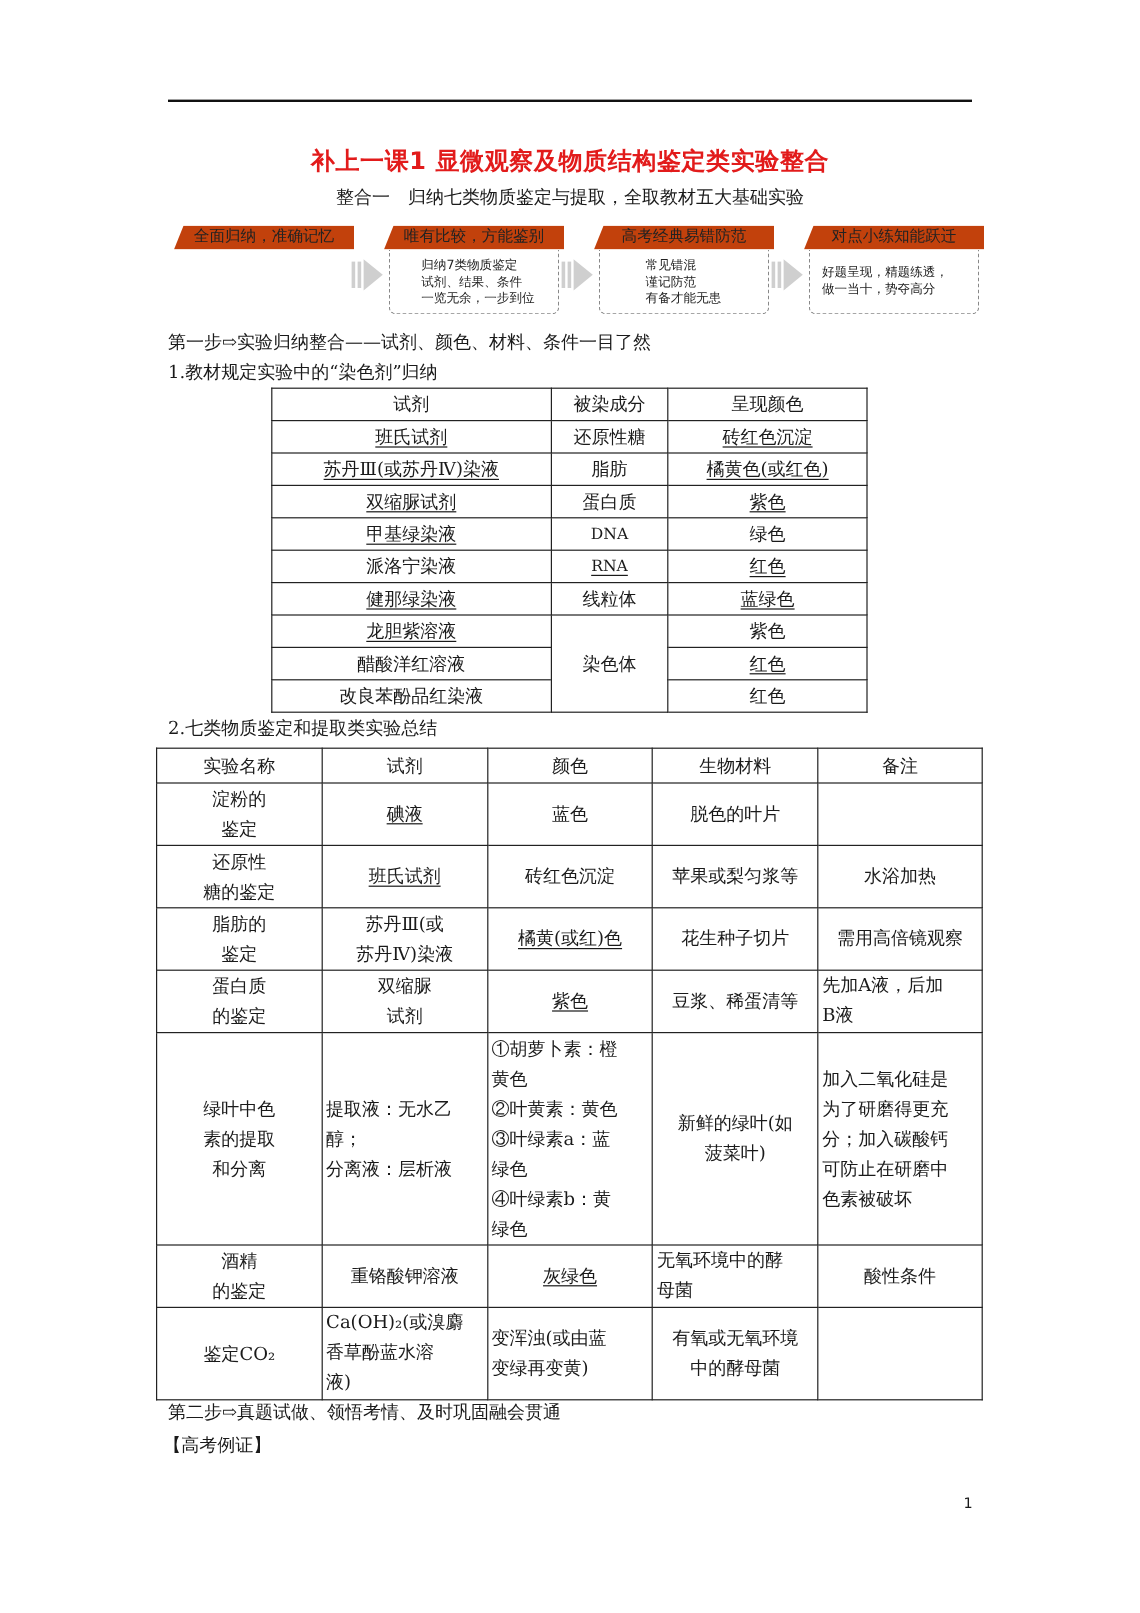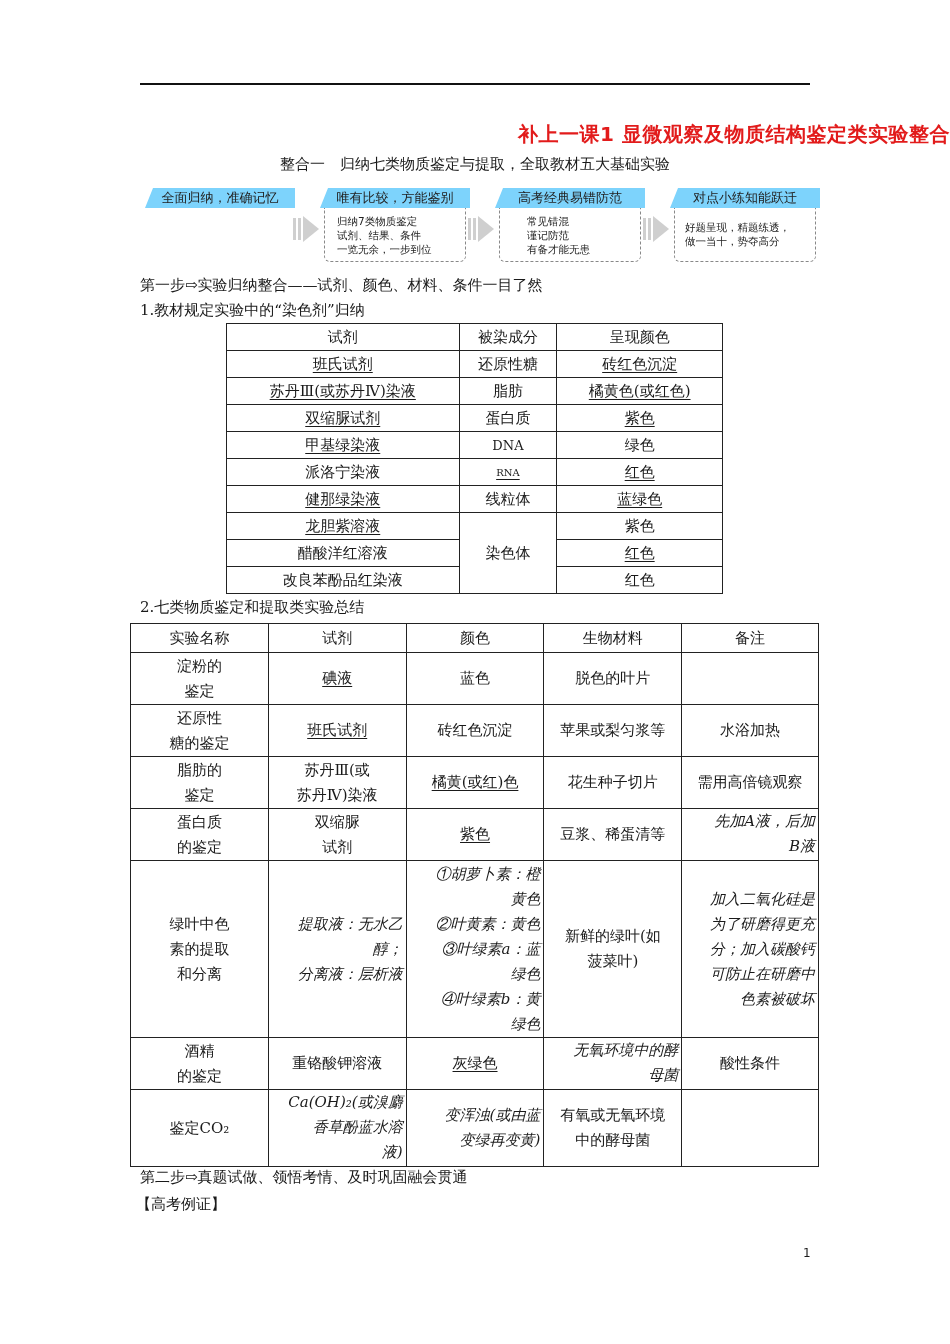--- a/index.html
+++ b/index.html
@@ -1,77 +1,77 @@
 <!DOCTYPE html>
 <html><head>
 <meta charset="utf-8">
 <style>
   html, body { margin:0; padding:0; background:#ffffff; }
   body { width:950px; height:1344px; position:relative; overflow:hidden;
          font-family:"DejaVu Serif","Liberation Serif",serif; color:#1a1a1a; }
   .top-rule { position:absolute; left:140px; top:83px; width:670px; height:2px; background:#111; }
-  .title { position:absolute; left:0; width:950px; top:121px; text-align:right;
+  .title { position:absolute; left:0; width:950px; top:121px; text-align:center;
            font-family:"DejaVu Sans","Liberation Sans",sans-serif; font-weight:bold;
            color:#e21b1b; font-size:20px; letter-spacing:0.5px; }
   .subtitle { position:absolute; left:0; width:950px; top:155px; text-align:center; font-size:15px; }
   .banner { position:absolute; left:145px; top:188px; width:660px; height:78px; }
   .bbox { position:absolute; top:0; width:152px; height:76px; }
-  .bhead { position:absolute; left:0; top:0; width:150px; height:20px; background:#7dd3fc;
+  .bhead { position:absolute; left:0; top:0; width:150px; height:20px; background:#c2410c;
            font-family:"DejaVu Sans","Liberation Sans",sans-serif; font-size:13px; line-height:20px;
            text-align:center; color:#222; clip-path:polygon(8px 0,100% 0,100% 100%,0 100%); }
   .bbody { position:absolute; left:4px; top:20px; width:142px; height:54px;
            border:1px dashed #888; border-top:none; border-radius:0 0 6px 6px;
            font-family:"DejaVu Sans","Liberation Sans",sans-serif; font-size:10.5px; line-height:14px;
            padding-top:6px; box-sizing:border-box; color:#222; }
   .bbody div { white-space:nowrap; }
   .arrow { position:absolute; top:28px; width:28px; height:26px; }
   .arrow .bar1 { position:absolute; left:0; top:2px; width:3px; height:22px; background:#cfcfcf; }
   .arrow .bar2 { position:absolute; left:5px; top:2px; width:3px; height:22px; background:#cfcfcf; }
   .arrow .tri { position:absolute; left:10px; top:0; width:0; height:0;
                 border-top:13px solid transparent; border-bottom:13px solid transparent; border-left:16px solid #cfcfcf; }
   .line { position:absolute; left:140px; font-size:15px; white-space:nowrap; }
   table { border-collapse:collapse; position:absolute; font-size:15px; }
   td { border:1px solid #222; text-align:center; vertical-align:middle; padding:0 3px; line-height:25px; }
   .u { text-decoration:underline; text-underline-offset:3px; }
   .t1 td { height:26px; }
-  .left { text-align:right;font-style:italic; }
+  .left { text-align:left; }
   .pageno { position:absolute; left:803px; top:1246px; font-family:"DejaVu Sans","Liberation Sans",sans-serif; font-size:12px; }
 </style>
 </head>
 <body>
 
 <div class="top-rule"></div>
 <div class="title">补上一课1  显微观察及物质结构鉴定类实验整合</div>
 <div class="subtitle">整合一　归纳七类物质鉴定与提取，全取教材五大基础实验</div>
 
 <div class="banner">
   <div class="bbox" style="left:0">
     <div class="bhead">全面归纳，准确记忆</div>
   </div>
   <div class="arrow" style="left:148px">
       <div class="bar1"></div>
       <div class="bar2"></div>
       <div class="tri"></div>
     </div>
   <div class="bbox" style="left:175px">
     <div class="bhead">唯有比较，方能鉴别</div>
-    <div class="bbody" style="padding-left:12px">
+    <div class="bbody" style="padding-left:26px">
       <div>归纳7类物质鉴定</div>
       <div>试剂、结果、条件</div>
       <div>一览无余，一步到位</div>
     </div>
   </div>
   <div class="arrow" style="left:323px">
       <div class="bar1"></div>
       <div class="bar2"></div>
       <div class="tri"></div>
     </div>
   <div class="bbox" style="left:350px">
     <div class="bhead">高考经典易错防范</div>
-    <div class="bbody" style="padding-left:27px">
+    <div class="bbody" style="padding-left:38px">
       <div>常见错混</div>
       <div>谨记防范</div>
       <div>有备才能无患</div>
     </div>
   </div>
   <div class="arrow" style="left:498px">
       <div class="bar1"></div>
       <div class="bar2"></div>
       <div class="tri"></div>
     </div>
@@ -114,21 +114,21 @@
     <td>蛋白质</td>
     <td><span class="u">紫色</span></td>
   </tr>
   <tr>
     <td><span class="u">甲基绿染液</span></td>
     <td style="font-size:13px">DNA</td>
     <td>绿色</td>
   </tr>
   <tr>
     <td>派洛宁染液</td>
-    <td><span class="u" style="font-size:10px">RNA</span></td>
+    <td><span class="u" style="font-size:13px">RNA</span></td>
     <td><span class="u">红色</span></td>
   </tr>
   <tr>
     <td><span class="u">健那绿染液</span></td>
     <td>线粒体</td>
     <td><span class="u">蓝绿色</span></td>
   </tr>
   <tr>
     <td><span class="u">龙胆紫溶液</span></td>
     <td rowspan="3">染色体</td>

